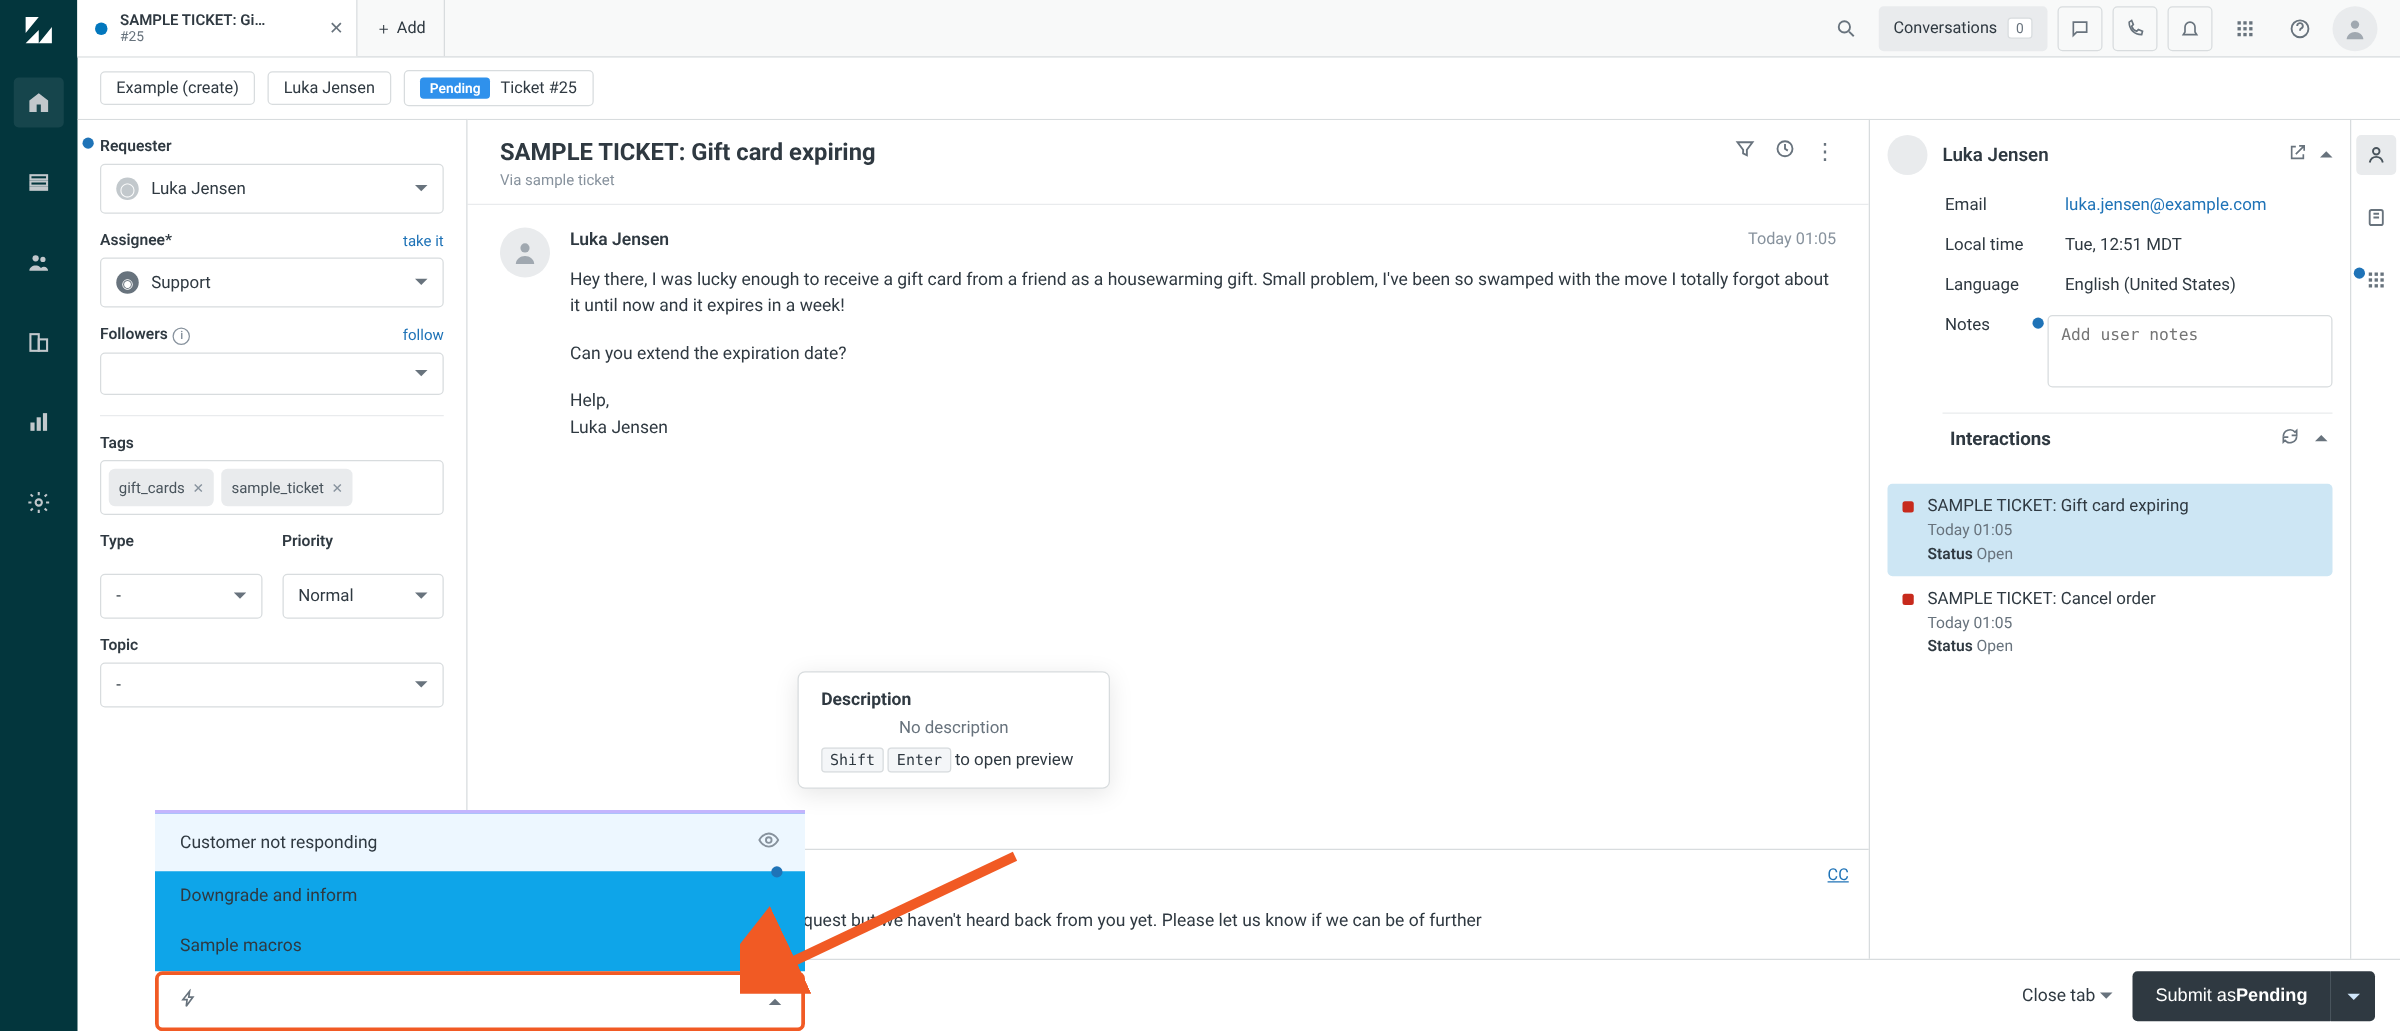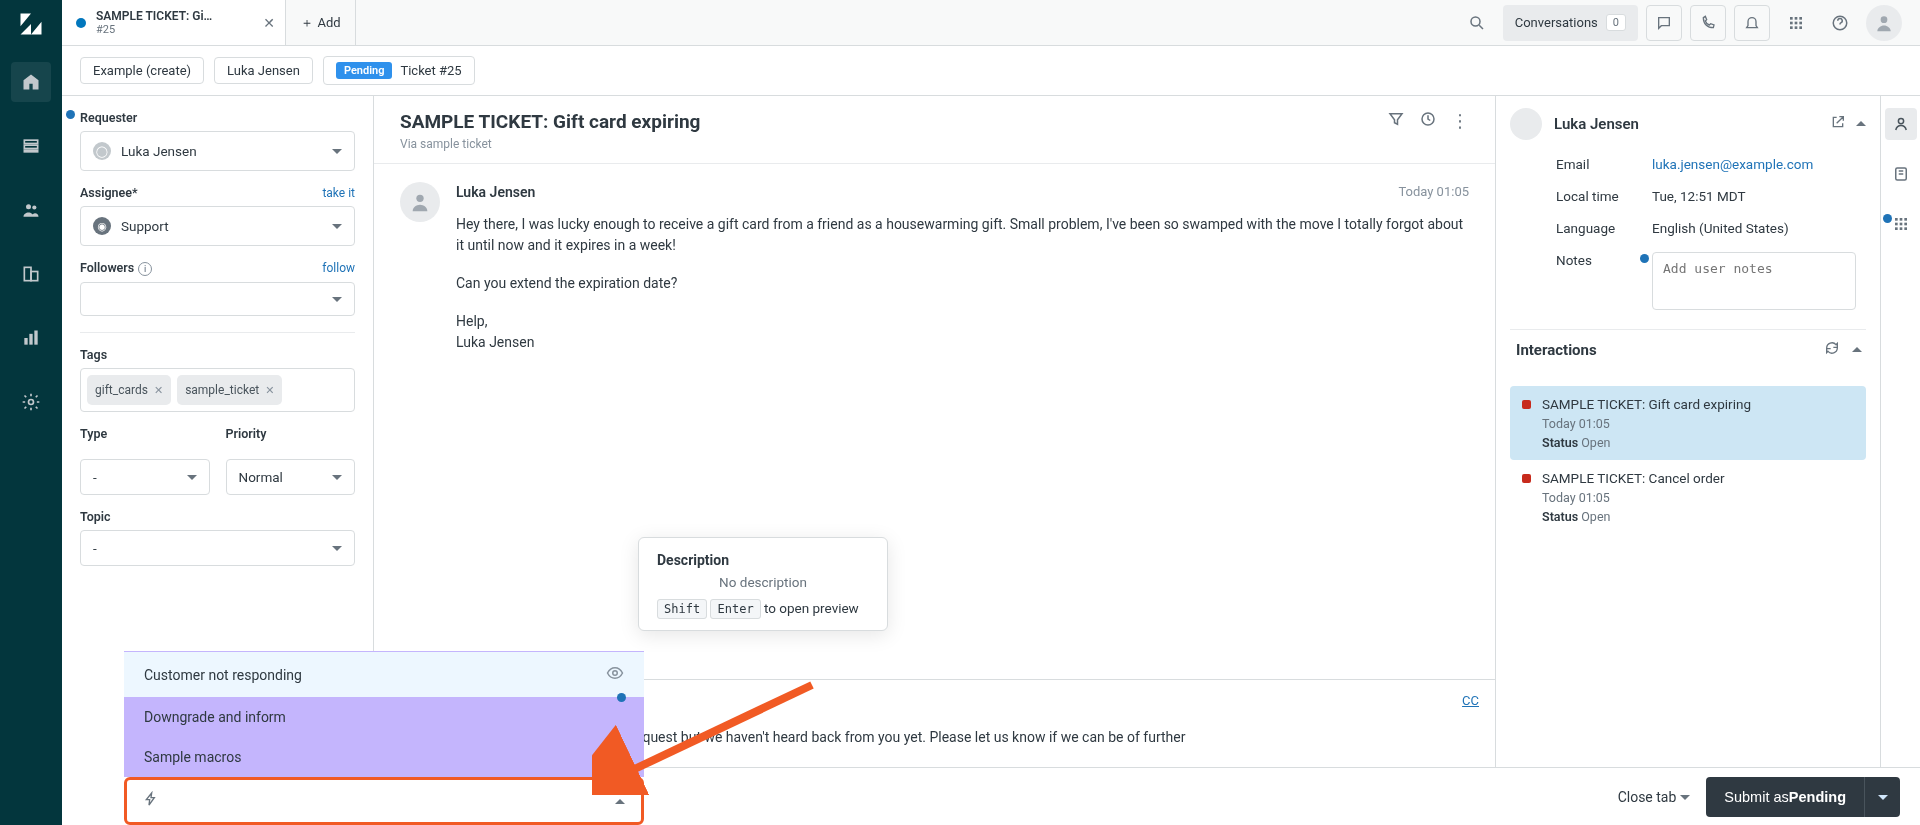--- a/index.html
+++ b/index.html
@@ -77,24 +77,24 @@
   
   .right-panel { width: 384px; padding:12px 14px; display:flex; flex-direction:column; gap:16px; position:relative; }
   .right-panel .user-head { display:flex; align-items:center; gap:12px; }
   .right-panel .user-head .av2 { width:32px; height:32px; border-radius:50%; background:#e9ebed; }
   .right-panel .user-head .nm { font-weight:600; font-size:15px; }
   .right-panel .user-head .actions { margin-left:auto; display:flex; gap:10px; color:#68737d; }
   .kv { display:flex; font-size:13.5px; gap:14px; align-items:flex-start; margin-left: 46px; }
   .kv .k { width:82px; color:#2f3941; }
   .kv .v { color:#2f3941; }
   .kv a { color:#1f73b7; text-decoration:none; }
-  .notes-box { border:1px solid #d8dcde; border-radius:4px; width:204px; height:58px; padding:8px 10px; font-size:13px; color:#87929d; resize:none; position:relative; }
+  .notes-box { border:1px solid #d8dcde; border-radius:4px; width:228px; height:58px; padding:8px 10px; font-size:13px; color:#87929d; resize:none; position:relative; }
   .notes-wrap { position:relative; }
   .notes-dot { position:absolute; left:-12px; top:2px; width:9px;height:9px;border-radius:50%;background:#1f73b7;}
-  .section-hd { display:flex; justify-content:space-between; align-items:center; padding:10px 4px 10px 6px; border-top:1px solid #e9ebed; }
+  .section-hd { display:flex; justify-content:space-between; align-items:center; padding:10px 4px 10px 6px; border-top:1px solid #e9ebed;margin-left:44px; }
   .section-hd strong { font-size:15px; }
   .inter-item { padding:10px 12px 10px 32px; font-size:13.5px; position:relative; border-radius:4px; }
   .inter-item.sel { background:#cde6f4; }
   .inter-item .sq { position:absolute; left:12px; top:14px; width:9px;height:9px;background:#c72a1c;border-radius:2px;}
   .inter-item .meta { color:#68737d; font-size:12.5px; margin-top:4px; }
   .inter-item .meta strong { color:#2f3941; font-weight:600; }
 
   
   .side-rail { width: 40px; border-left:1px solid #d8dcde; display:flex; flex-direction:column; align-items:center; padding-top:12px; gap:18px; color:#68737d; background:#fff; }
   .side-rail .ic { width:32px; height:32px; display:flex;align-items:center;justify-content:center;border-radius:4px;}
@@ -104,21 +104,21 @@
   .footer-bar { position:absolute; bottom:0; left:62px; right:0; top:auto; height:58px; display:flex; }
   .footer-left { width: 520px; pointer-events: none; } 
   .footer-right { flex:1; background:#fff; border-top:1px solid #d8dcde; display:flex; align-items:center; justify-content:flex-end; padding:0 20px; gap:16px; }
   .close-tab { font-size:14px; color:#2f3941; display:flex; align-items:center; gap:4px;}
   .submit-grp { display:flex; }
   .submit { background:#2f3941; color:#fff; border:none; height:40px; padding:0 18px; font-size:14.5px; border-radius:4px 0 0 4px; display:flex;align-items:center; }
   .submit-caret { background:#2f3941; color:#fff; width:36px; border-left:1px solid #49545c; border-radius:0 4px 4px 0; display:flex;align-items:center;justify-content:center;}
 
   
   .macro-wrap { position:absolute; left:62px; bottom:0; width:520px; }
-  .macro-list { background:#c4b5fd; border-top:1px solid #c4b5fd;text-align:center; }
+  .macro-list { background:#0ea5e9; border-top:3px solid #c4b5fd;text-align:center; }
   .macro-item { padding:12px 20px; font-size:14px; display:flex; align-items:center; justify-content:space-between; position:relative;}
   .macro-item:hover, .macro-item.hover { background:#edf7ff; }
   .macro-item .eye { color:#87929d; }
   .macro-item .dot-br { position:absolute; right:18px; bottom:-5px; width:9px;height:9px;border-radius:50%;background:#1f73b7;}
   .macro-input-row { border:3px solid #f15a24; border-radius:6px; background:#fff; height:48px; display:flex; align-items:center; padding:0 16px; gap:12px; }
   .macro-input-row input { flex:1; border:none; outline:none; font-size:14px; background:transparent; }
   .macro-input-row .mi { color:#68737d; }
   .macro-input-row .caret-right { margin-left:auto; color:#68737d; }
 
   

